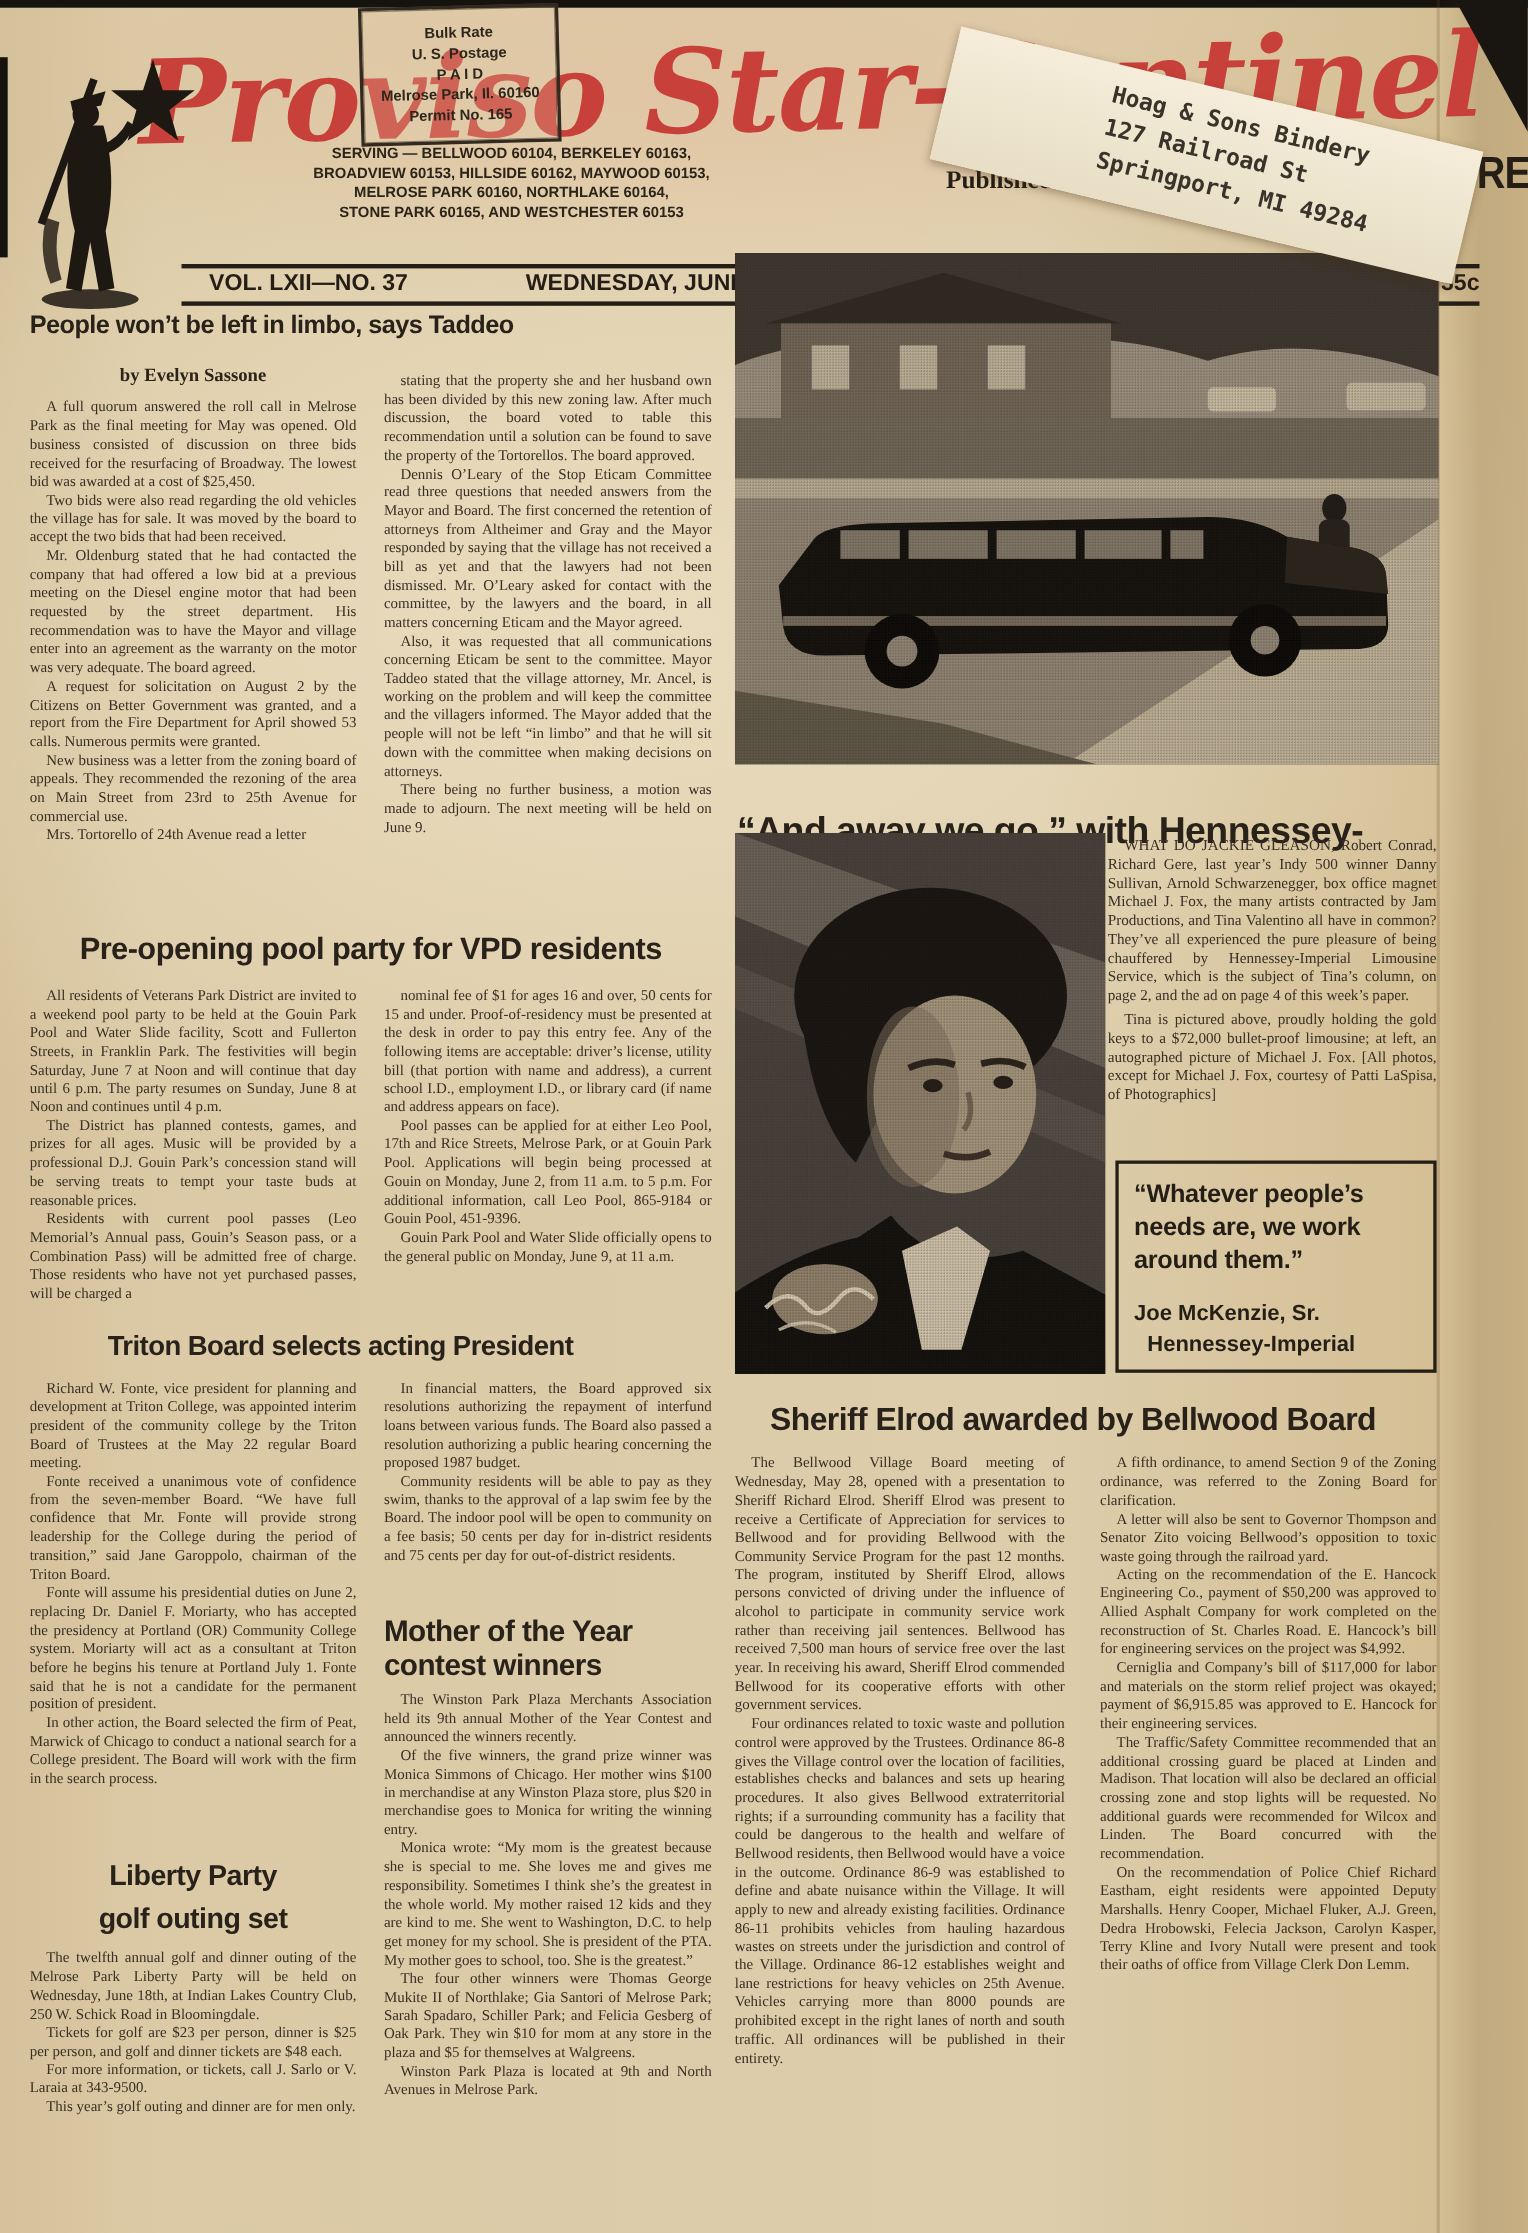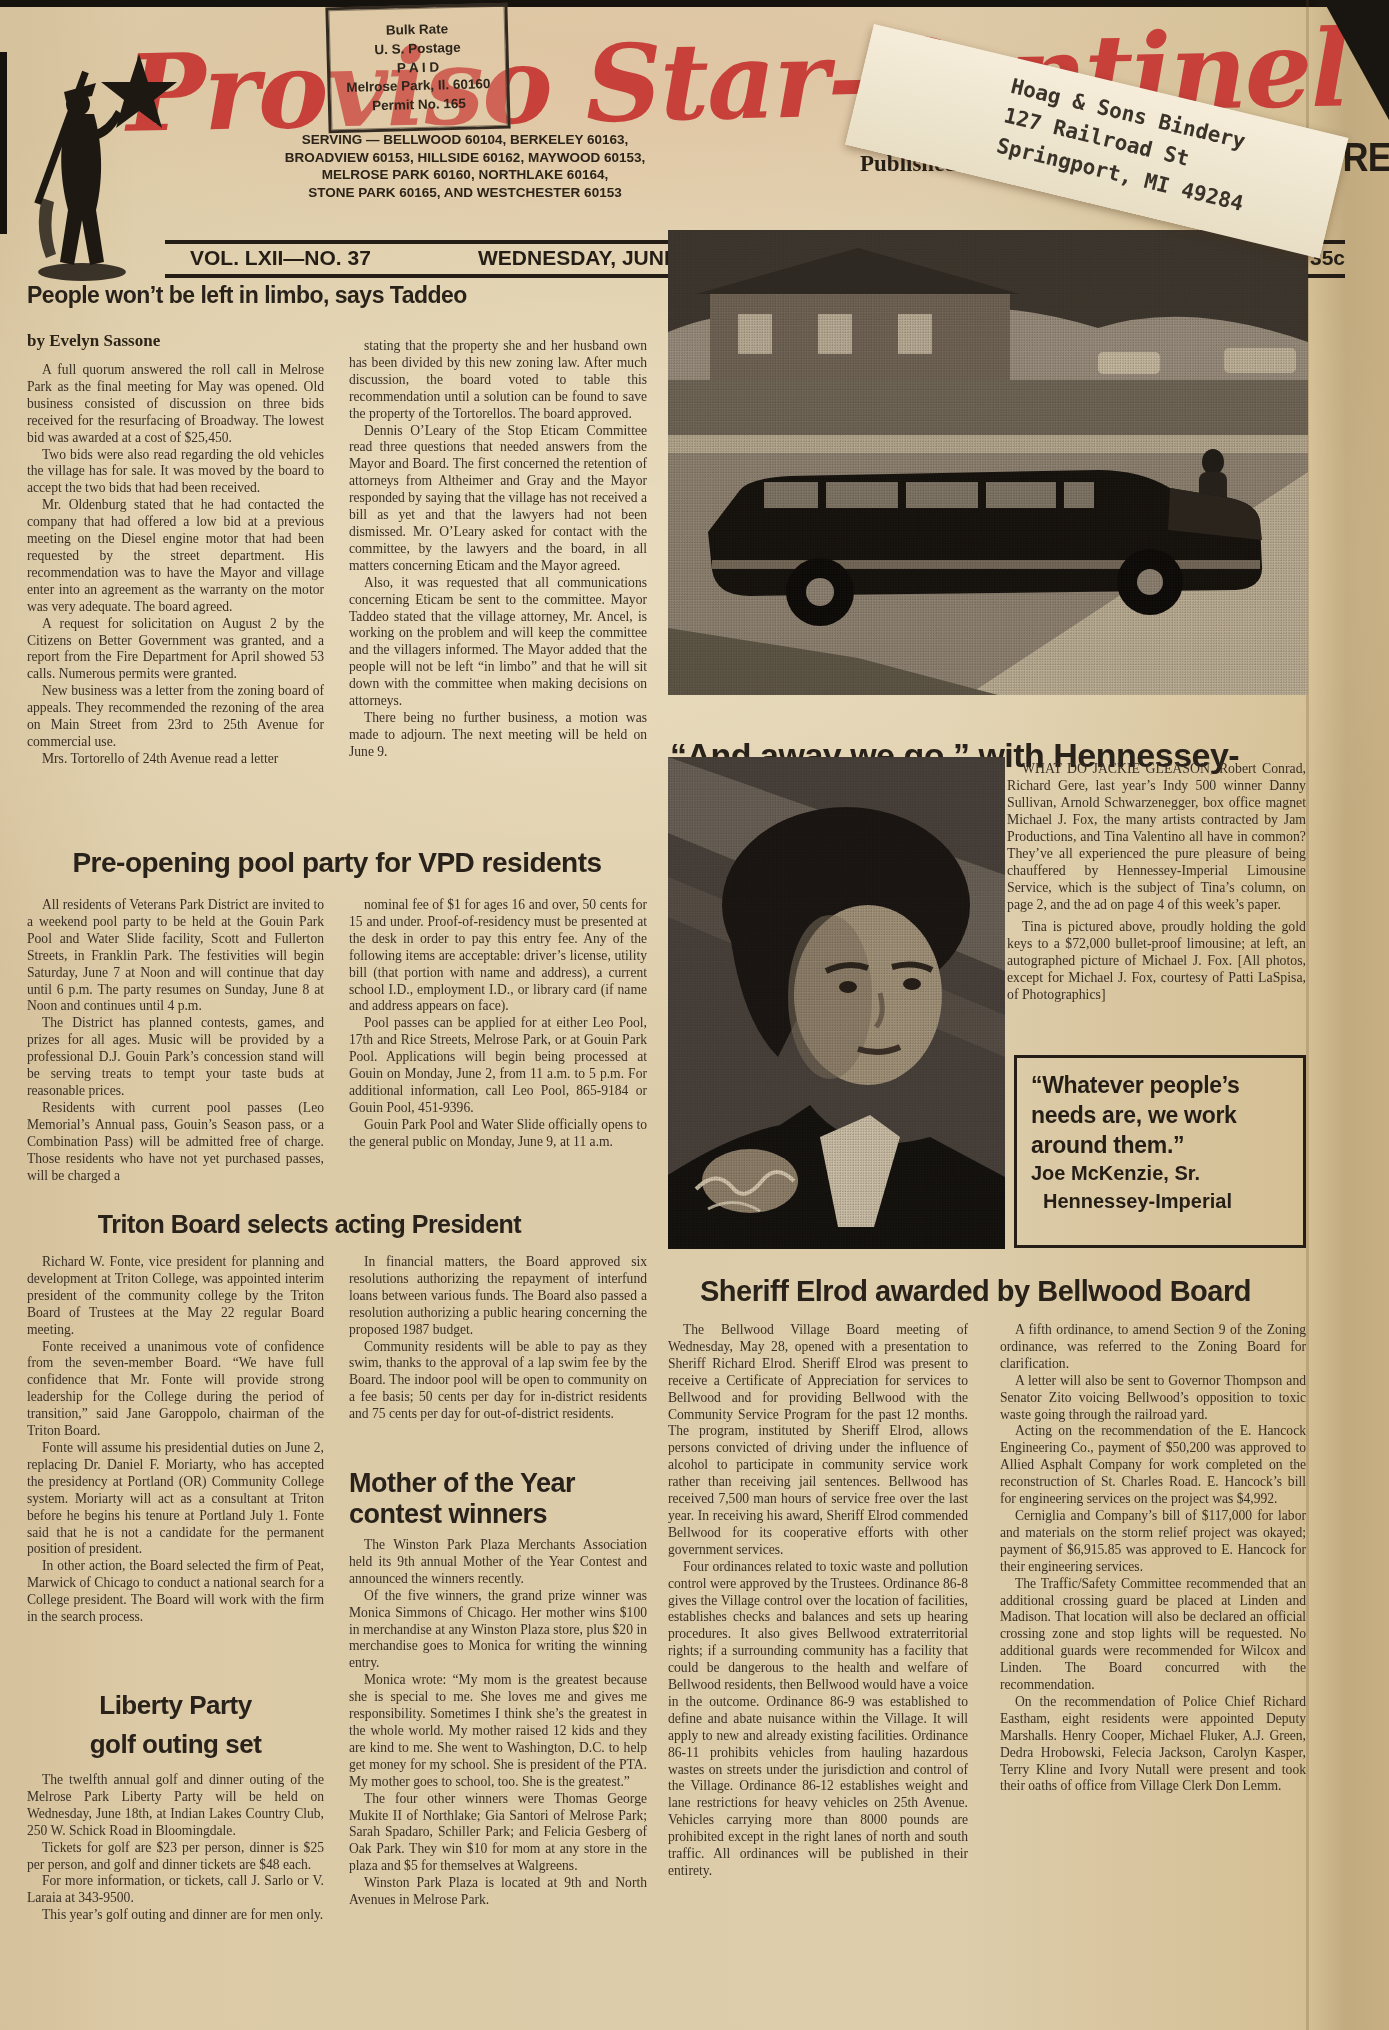--- a/index.html
+++ b/index.html
@@ -44,21 +44,21 @@
     transform:scaleX(0.88);transform-origin:left;letter-spacing:-1px;}
   .rule{position:absolute;left:165px;width:1180px;height:4px;background:#241e16;}
   .rule1{top:240px;}.rule2{top:274px;}
   .meta{position:absolute;top:246px;font-family:"Liberation Sans",sans-serif;
     font-weight:bold;font-size:21px;color:#241e16;white-space:nowrap;}
   .meta-vol{left:190px;}.meta-date{left:478px;}.meta-price{left:1240px;}
 
   .h1{position:absolute;font-family:"Liberation Sans",sans-serif;font-weight:bold;
     color:#29221a;letter-spacing:-0.5px;line-height:1.05;}
   .byline{position:absolute;font-family:"Liberation Serif",serif;font-weight:bold;
-    font-size:17px;color:#2c2419;}
+    font-size:17px;color:#2c2419;text-align:center;}
   .col{position:absolute;font-size:13.6px;line-height:16.9px;text-align:justify;}
   .col p{margin:0;text-indent:15px;}
 
   #limbo-headline{left:27px;top:283px;width:630px;font-size:23px;}
   #limbo-byline{left:27px;top:331px;width:297px;}
   #limbo-col1{left:27px;top:362px;width:297px;}
   #limbo-col2{left:349px;top:338px;width:298px;}
 
   .photo{position:absolute;overflow:hidden;box-shadow:inset 0 0 28px rgba(30,20,10,0.35);}
   .photo svg{display:block;width:100%;height:100%;}
@@ -69,21 +69,21 @@
   #photo-portrait{left:668px;top:757px;width:337px;height:492px;}
 
   #away-headline{left:670px;top:738px;width:648px;font-size:34px;}
   #away-col{left:1007px;top:760px;width:299px;font-weight:normal;font-size:13.8px;line-height:17px;}
   #away-col p + p{margin-top:5px;}
 
   #quote-box{position:absolute;left:1014px;top:1055px;width:292px;height:193px;
     border:3px solid #241e16;box-sizing:border-box;padding:13px 12px 0 14px;
     font-family:"Liberation Sans",sans-serif;font-weight:bold;color:#241e16;}
   #quote-text{font-size:23px;line-height:1.3;letter-spacing:-0.3px;}
-  #quote-name{font-size:20px;margin-top:1px;}
+  #quote-name{font-size:20px;margin-top:22px;}
   #quote-company{font-size:20px;margin-top:5px;padding-left:12px;}
 
   #pool-headline{left:27px;top:848px;width:620px;text-align:center;font-size:28px;}
   #pool-col1{left:27px;top:897px;width:297px;}
   #pool-col2{left:349px;top:897px;width:298px;}
 
   #triton-headline{left:27px;top:1211px;width:565px;text-align:center;font-size:25px;}
   #triton-col1{left:27px;top:1254px;width:297px;}
   #triton-col2{left:349px;top:1254px;width:298px;}
 

